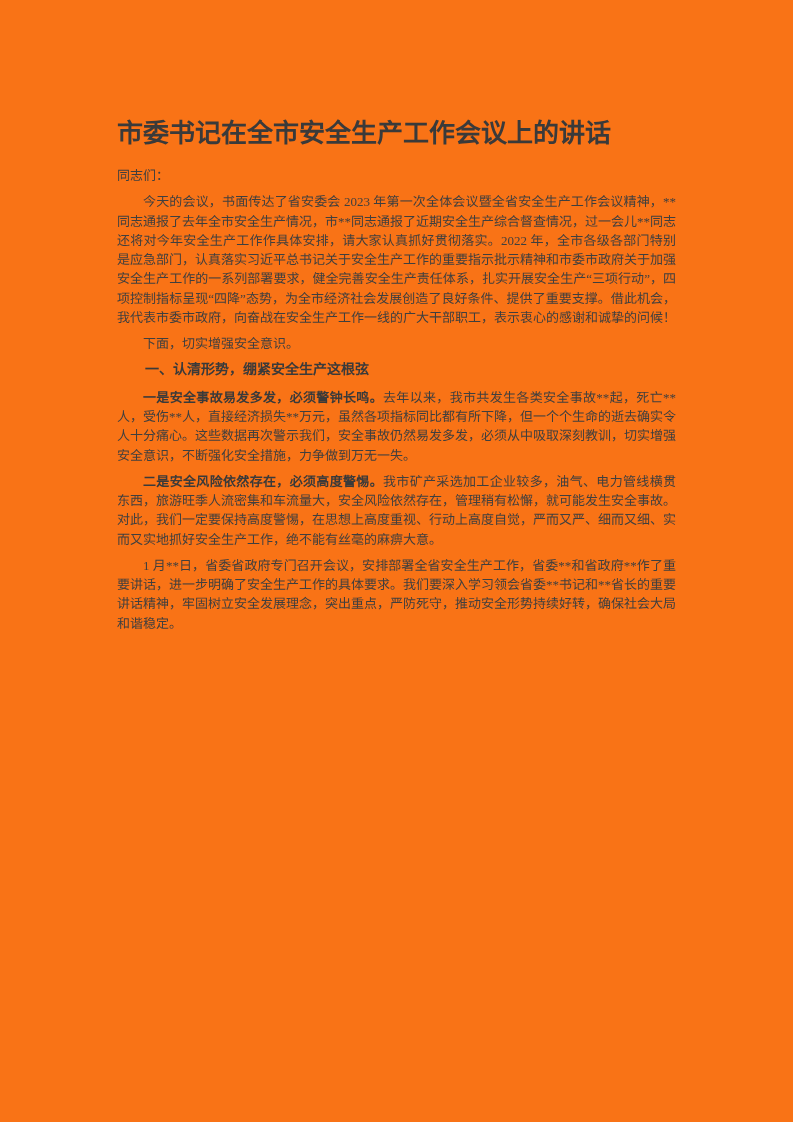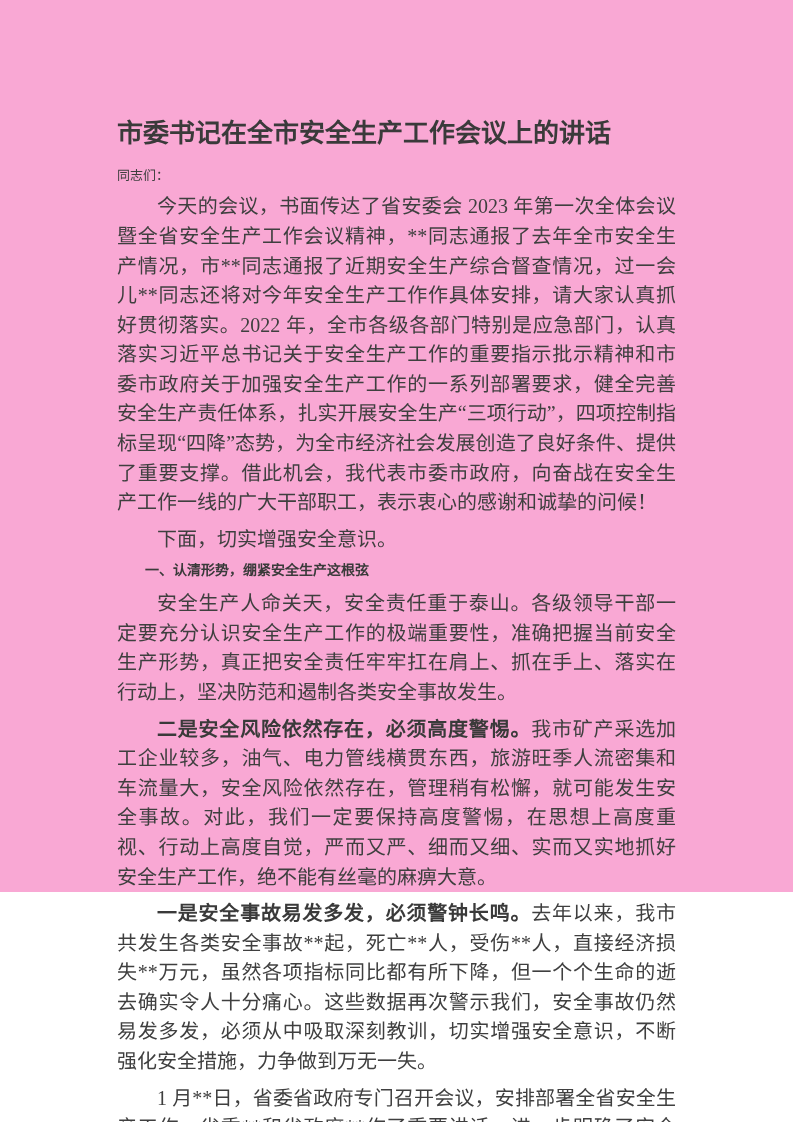--- a/index.html
+++ b/index.html
@@ -10,43 +10,43 @@
 
   body {
     width: 793px;
     height: 1122px;
     overflow: hidden;
     font-family: "Liberation Serif", serif;
   }
 
   .page {
     width: 793px;
-    height: 892px;
-    background: #f9a8d4;
+    height: 1122px;
+    background: #f97316;
     padding: 116px 117px 40px 117px;
   }
 
   .doc-title {
     font-family: "DejaVu Sans", sans-serif;
     font-weight: 700;
     font-size: 26px;
     line-height: 1.35;
     color: #3a3a3a;
     margin: 0 0 15px 0;
   }
 
   .salutation {
     font-size: 13px;
     line-height: 1.48;
     color: #3f3f3f;
     margin: 0 0 7px 0;
   }
 
   .body-para {
-    font-size: 20px;
+    font-size: 13px;
     line-height: 1.48;
     color: #3f3f3f;
     text-align: justify;
     text-indent: 2em;
     margin: 0 0 7px 0;
   }
 
   .section-heading {
     font-family: Liberation Mono, monospace;
     font-weight: 700;
@@ -71,23 +71,22 @@
   <h1 class="doc-title">市委书记在全市安全生产工作会议上的讲话</h1>
 
   <p class="salutation">同志们：</p>
 
   <p class="body-para">今天的会议，书面传达了省安委会 2023 年第一次全体会议暨全省安全生产工作会议精神，**同志通报了去年全市安全生产情况，市**同志通报了近期安全生产综合督查情况，过一会儿**同志还将对今年安全生产工作作具体安排，请大家认真抓好贯彻落实。2022 年，全市各级各部门特别是应急部门，认真落实习近平总书记关于安全生产工作的重要指示批示精神和市委市政府关于加强安全生产工作的一系列部署要求，健全完善安全生产责任体系，扎实开展安全生产“三项行动”，四项控制指标呈现“四降”态势，为全市经济社会发展创造了良好条件、提供了重要支撑。借此机会，我代表市委市政府，向奋战在安全生产工作一线的广大干部职工，表示衷心的感谢和诚挚的问候！</p>
 
   <p class="body-para">下面，切实增强安全意识。</p>
 
   <h2 class="section-heading">一、认清形势，绷紧安全生产这根弦</h2>
 
-  <p class="body-para">安全生产人命关天，安全责任重于泰山。各级领导干部一定要充分认识安全生产工作的极端重要性，准确把握当前安全生产形势，真正把安全责任牢牢扛在肩上、抓在手上、落实在行动上，坚决防范和遏制各类安全事故发生。</p>
+
+  <p class="body-para"><strong class="lead">一是安全事故易发多发，必须警钟长鸣。</strong><span>去年以来，我市共发生各类安全事故**起，死亡**人，受伤**人，直接经济损失**万元，虽然各项指标同比都有所下降，但一个个生命的逝去确实令人十分痛心。这些数据再次警示我们，安全事故仍然易发多发，必须从中吸取深刻教训，切实增强安全意识，不断强化安全措施，力争做到万无一失。</span></p>
 
   <p class="body-para"><strong class="lead">二是安全风险依然存在，必须高度警惕。</strong><span>我市矿产采选加工企业较多，油气、电力管线横贯东西，旅游旺季人流密集和车流量大，安全风险依然存在，管理稍有松懈，就可能发生安全事故。对此，我们一定要保持高度警惕，在思想上高度重视、行动上高度自觉，严而又严、细而又细、实而又实地抓好安全生产工作，绝不能有丝毫的麻痹大意。</span></p>
-
-  <p class="body-para"><strong class="lead">一是安全事故易发多发，必须警钟长鸣。</strong><span>去年以来，我市共发生各类安全事故**起，死亡**人，受伤**人，直接经济损失**万元，虽然各项指标同比都有所下降，但一个个生命的逝去确实令人十分痛心。这些数据再次警示我们，安全事故仍然易发多发，必须从中吸取深刻教训，切实增强安全意识，不断强化安全措施，力争做到万无一失。</span></p>
 
 
 
   <p class="body-para">1 月**日，省委省政府专门召开会议，安排部署全省安全生产工作，省委**和省政府**作了重要讲话，进一步明确了安全生产工作的具体要求。我们要深入学习领会省委**书记和**省长的重要讲话精神，牢固树立安全发展理念，突出重点，严防死守，推动安全形势持续好转，确保社会大局和谐稳定。</p>
 
 </div>
 
 </body></html>

